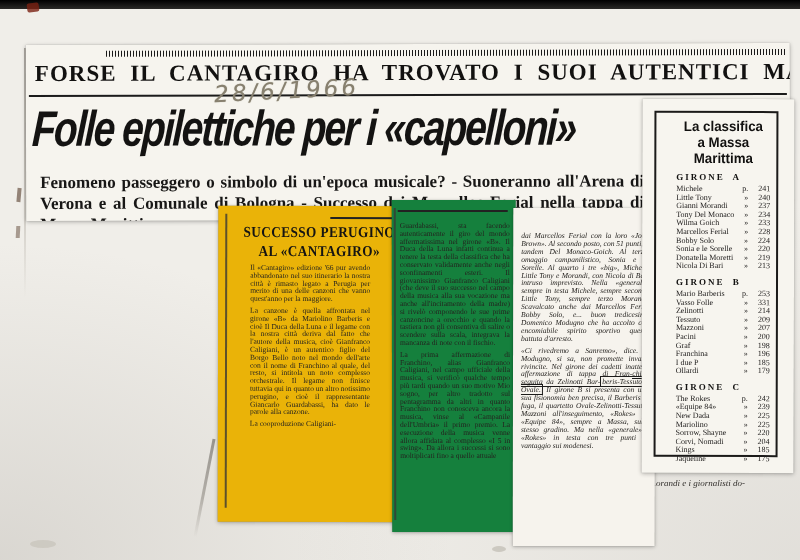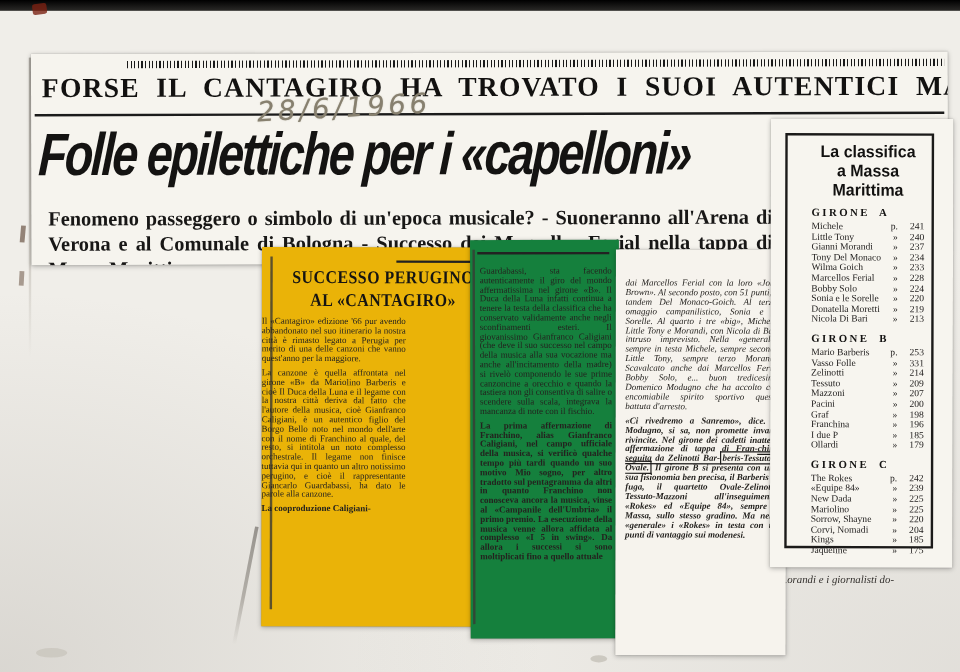--- a/index.html
+++ b/index.html
@@ -50,22 +50,22 @@
   .vr-p2-left{left:2px;top:8px;height:312px;}
   .toprule{position:absolute;height:2px;background:#222;}
   .toprule-p1{left:112px;top:11px;width:78px;}
   .toprule-p2{left:6px;top:10px;width:110px;}
   .col-heading{position:absolute;left:12px;top:17px;width:178px;text-align:center;
     font:700 15px/19px "Liberation Serif", serif;color:#151413;transform:scaleX(.88);transform-origin:center top;
     letter-spacing:.5px;}
   .bodytext{position:absolute;text-align:justify;color:#24221f;
     font:400 7.5px/7.8px "Liberation Serif", serif;}
   .bodytext p{margin:0 0 4px 0;}
-  .bodytext p:last-child{margin-bottom:0;font-weight:bold;}
-  .body-1{left:0;top:58px;width:120px;}
+  .bodytext p:last-child{margin-bottom:0;}
+  .body-1{left:32px;top:58px;width:120px;}
   .body-2{left:8px;top:22px;width:110px;}
   .body-3{left:8px;top:24px;width:128px;font-style:italic;line-height:7.9px;}
   .u-mark{border-bottom:1.5px solid #1c1b1a;}
   .box-mark{border:1.5px solid #1c1b1a;padding:0 1px;}
   .streak{left:203px;top:438px;width:2.5px;height:100px;z-index:3;
     background:linear-gradient(#55504a,#8a857d 60%,transparent);opacity:.55;transform:rotate(11deg);}
 
   
   .paper-class{left:642px;top:99px;width:152px;height:374px;background:#f7f5ef;transform:rotate(.15deg);z-index:2;}
   .cbox{position:absolute;left:12px;top:12px;width:124px;height:346px;border:2px solid #1b1a19;box-sizing:border-box;padding:5px 6px 0 20px;}

